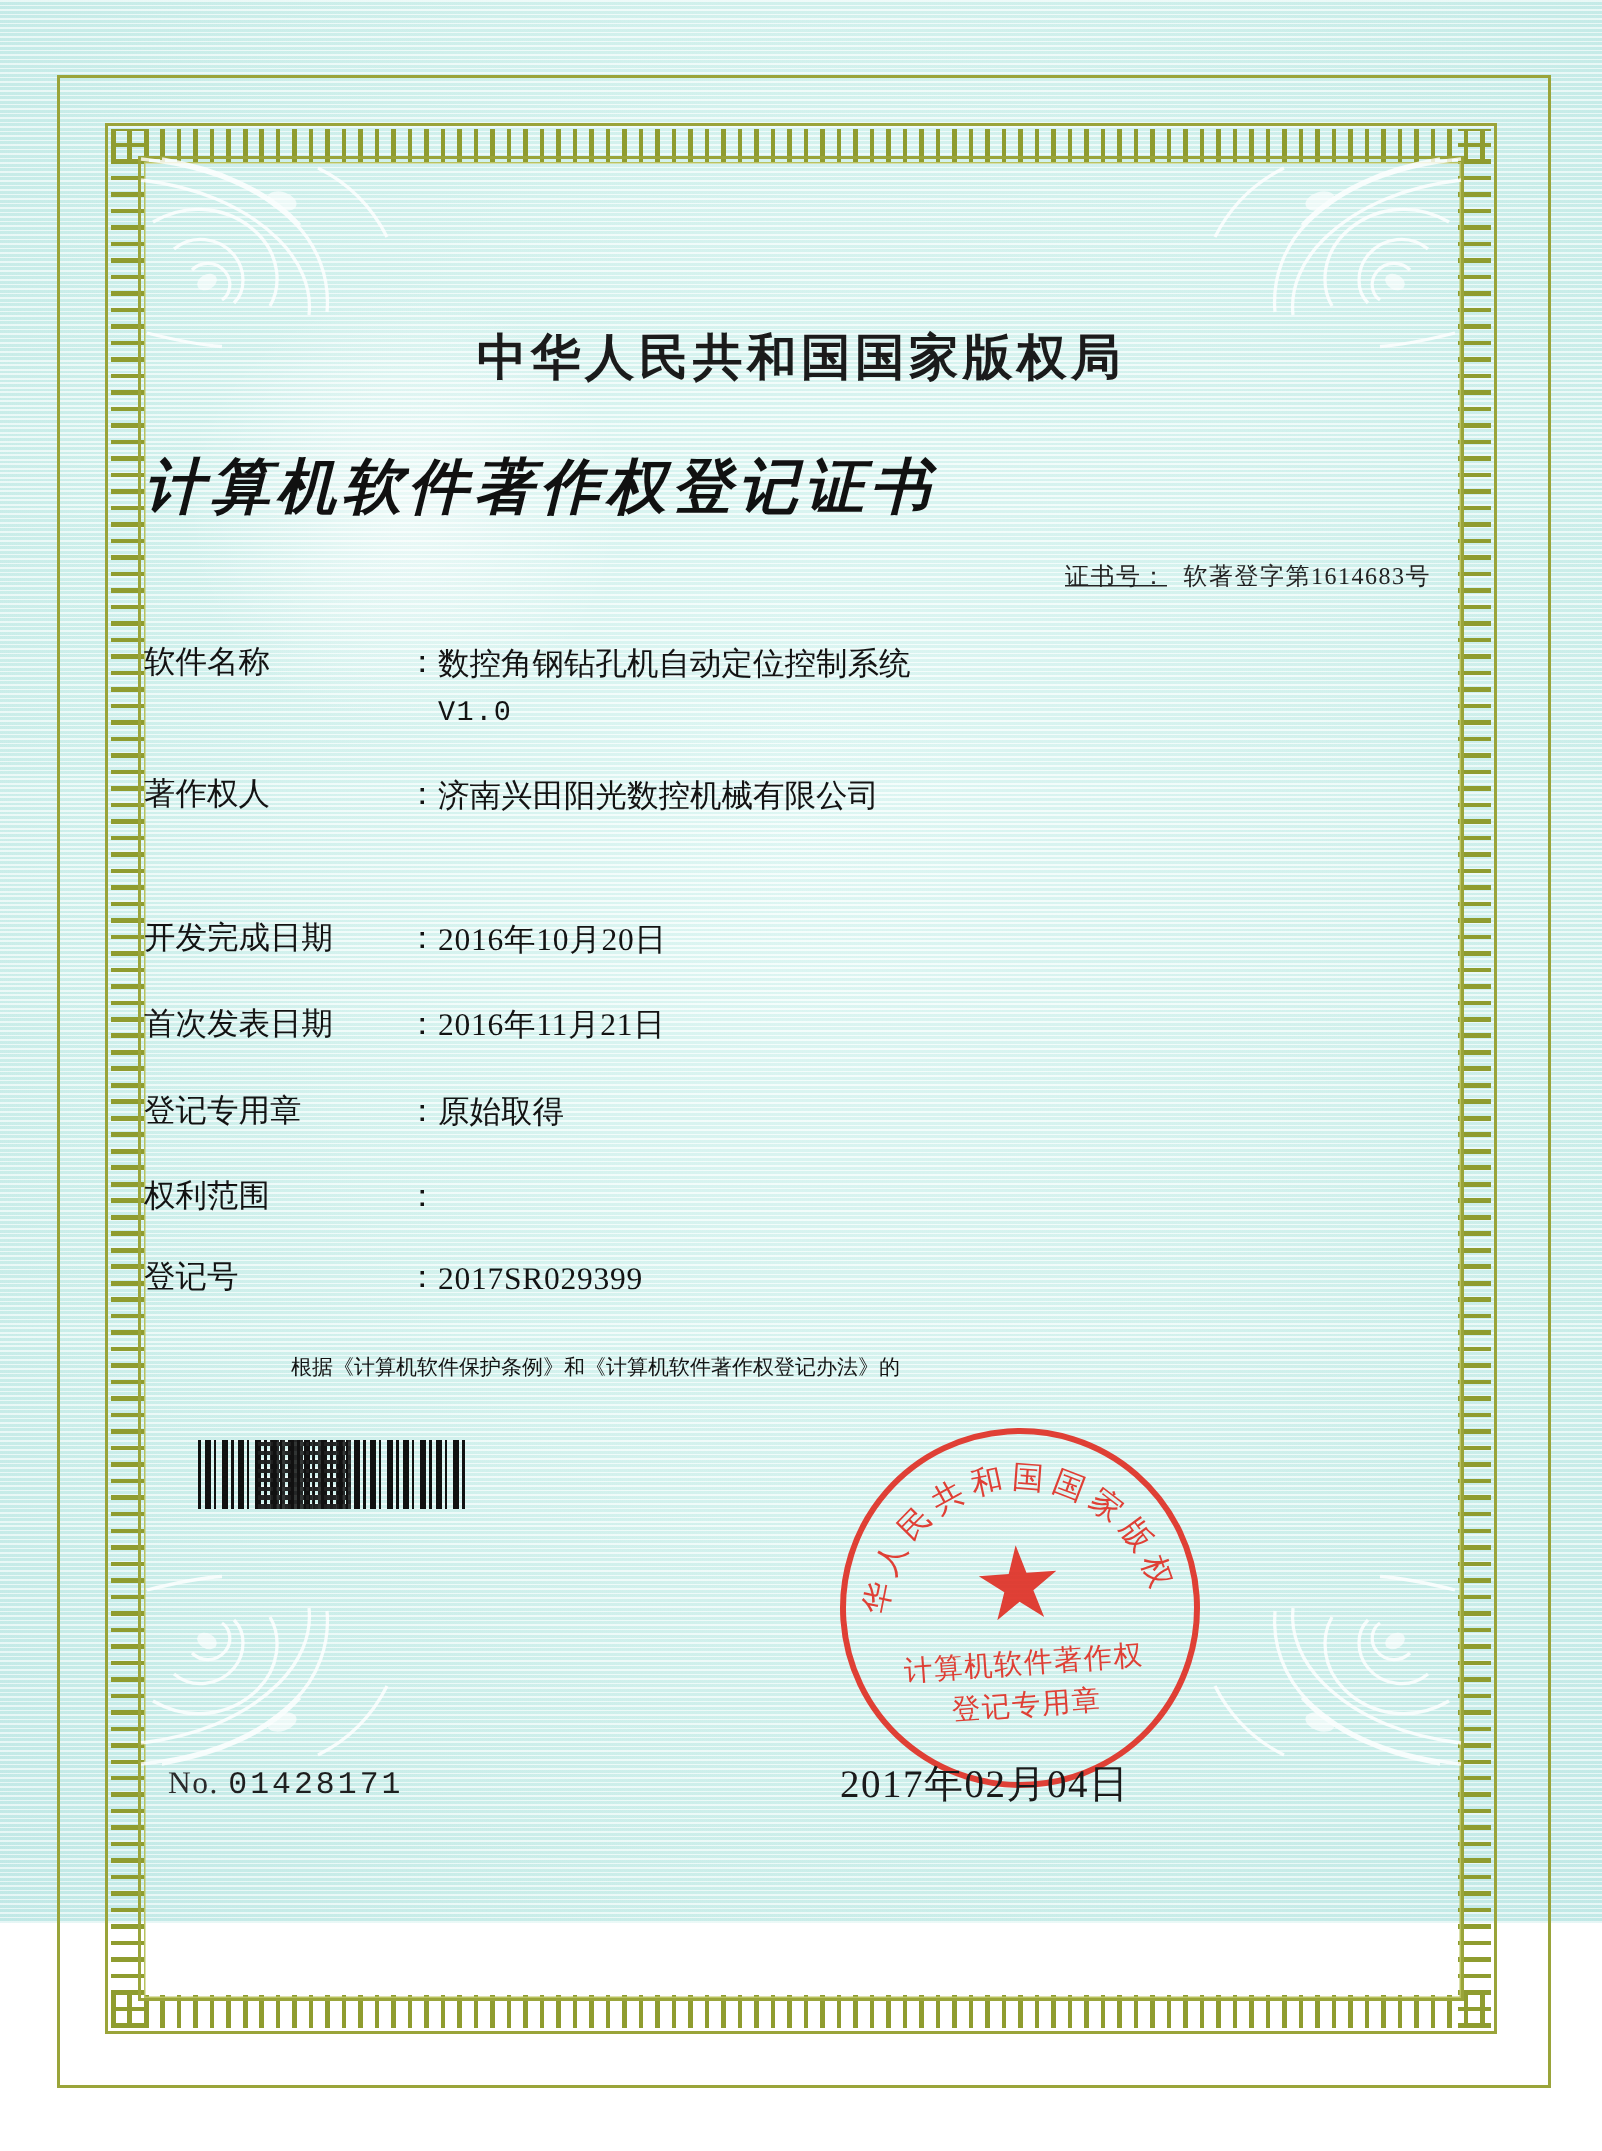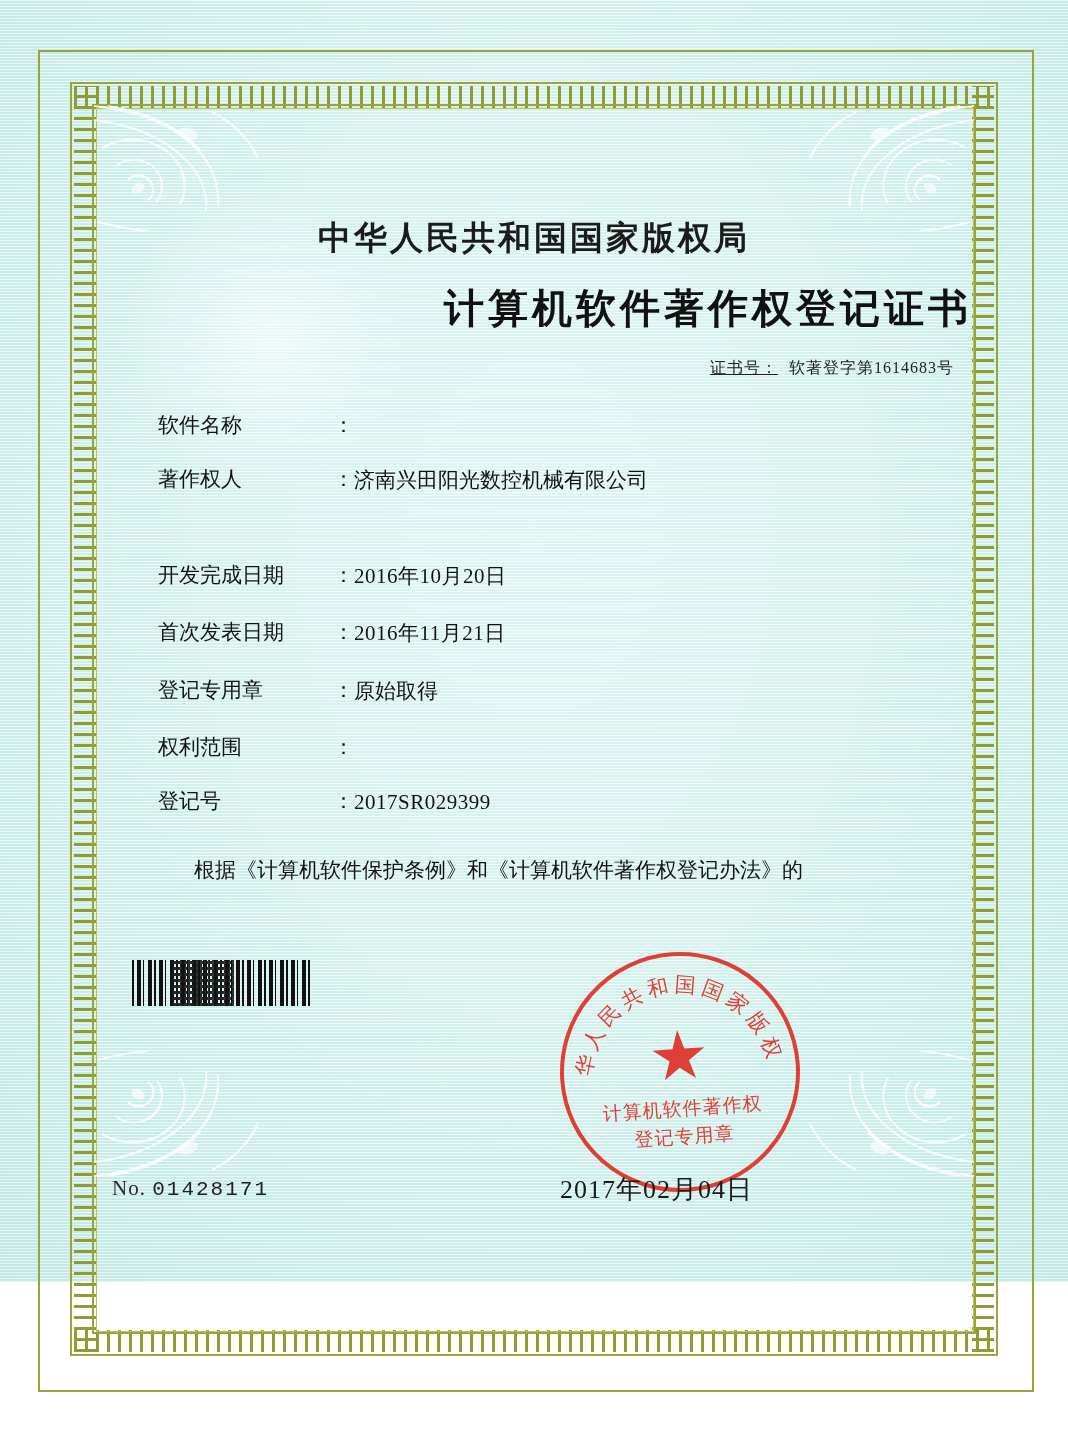--- a/index.html
+++ b/index.html
@@ -124,41 +124,41 @@
   .title-main {
     text-align: center;
     font-size: 33px;
     letter-spacing: 3px;
     color: #1b1b1b;
     margin-top: 108px;
     font-family: "DejaVu Serif", "Liberation Serif", serif;
     font-weight: 700;
   }
   .title-sub {
-    text-align: right;
+    text-align: left;
     font-size: 40px;
     letter-spacing: 4px;
     color: #111111;
-    margin-top: 20px;
+    margin-top: 36px;
     font-family: "DejaVu Serif", "Liberation Serif", serif;
     font-weight: 700;
+    font-style: italic;
   }
   .cert-no-row {
     text-align: right;
     padding-right: 18px;
     margin-top: 22px;
     font-size: 16px;
     color: #232323;
     letter-spacing: 1px;
   }
   .cert-no-row .label { margin-right: 6px; text-decoration: underline; }
 
   .fields {
     margin-top: 32px;
-    padding-left: 62px;
     padding-right: 30px;
   }
   .field-row {
     display: flex;
     align-items: flex-start;
     margin-bottom: 26px;
     font-size: 21px;
     color: #131313;
   }
   .field-label {
@@ -188,21 +188,21 @@
   .field-row.compact { margin-bottom: 34px; }
   .value-mono {
     font-family: "Liberation Serif", serif;
     letter-spacing: 0.5px;
   }
 
   .statement {
     margin-top: 30px;
     padding-left: 56px;
     padding-right: 40px;
-    font-size: 21px;
+    font-size: 14px;
     line-height: 2.0;
     color: #131313;
     text-align: justify;
   }
   .statement .indent { display: inline-block; width: 42px; }
 
   
   .barcode {
     position: absolute;
     left: 132px;
@@ -378,20 +378,24 @@
       <span class="label">证书号：</span>
       <span>软著登字第1614683号</span>
     </div>
 
     <div class="fields">
 
       <div class="field-row">
         <div class="field-label spread">
           <span>软件名称</span>
           <span class="colon">：</span>
+        </div>
+        <div class="field-value">
+          <span>数控角钢钻孔机自动定位控制系统</span>
+          <span class="ver">V1.0</span>
         </div>
       </div>
 
       <div class="field-row compact">
         <div class="field-label spread">
           <span>著作权人</span>
           <span class="colon">：</span>
         </div>
         <div class="field-value">济南兴田阳光数控机械有限公司</div>
       </div>

